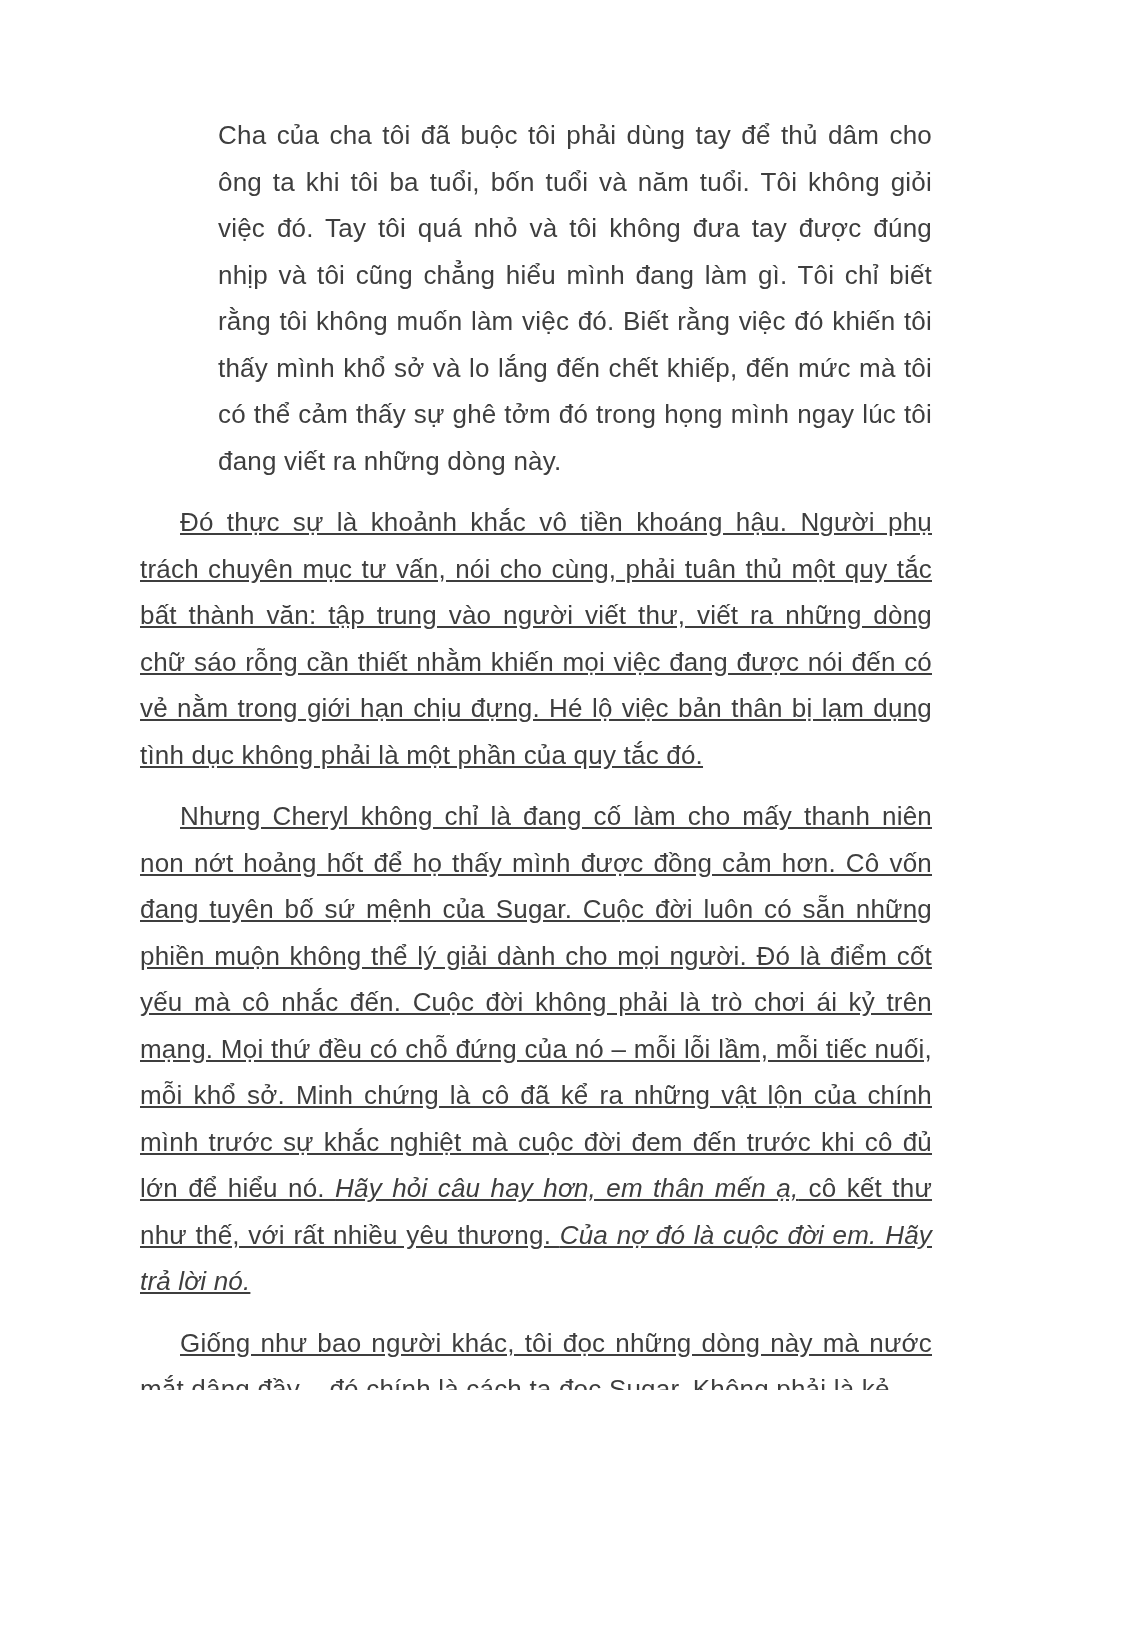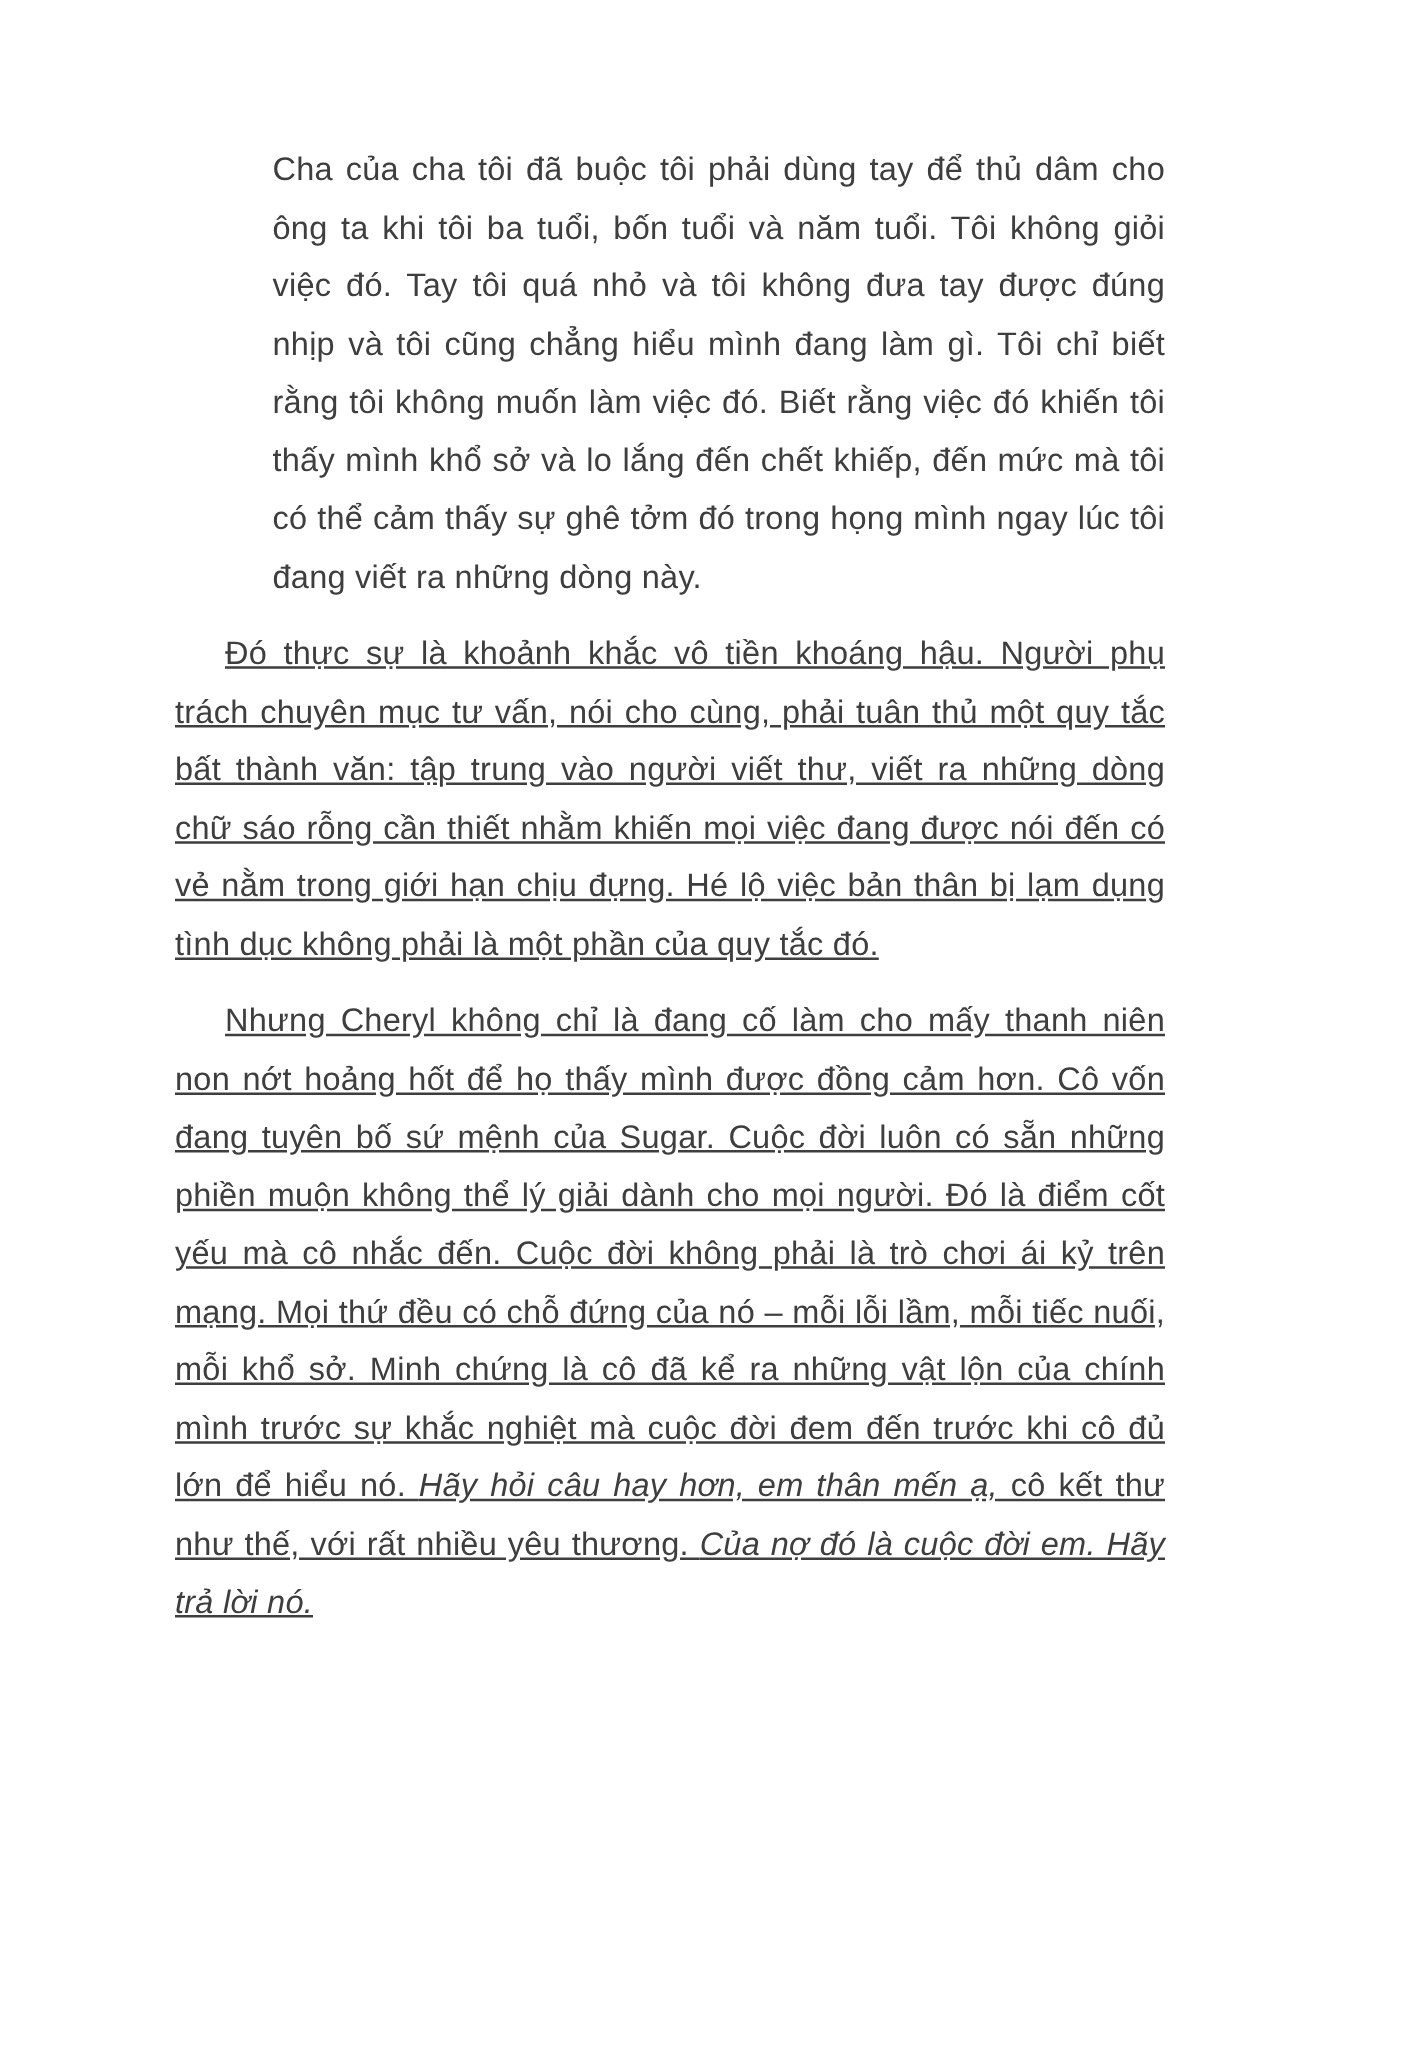--- a/index.html
+++ b/index.html
@@ -58,17 +58,18 @@
   }
 </style>
 </head>
 <body>
 
 <div class="page">
   <div class="content">
       <p class="para quote"><span>Cha của cha tôi đã buộc tôi phải dùng tay để thủ dâm cho ông ta khi tôi ba tuổi, bốn tuổi và năm tuổi. Tôi không giỏi việc đó. Tay tôi quá nhỏ và tôi không đưa tay được đúng nhịp và tôi cũng chẳng hiểu mình đang làm gì. Tôi chỉ biết rằng tôi không muốn làm việc đó. Biết rằng việc đó khiến tôi thấy mình khổ sở và lo lắng đến chết khiếp, đến mức mà tôi có thể cảm thấy sự ghê tởm đó trong họng mình ngay lúc tôi đang viết ra những dòng này.</span></p>
       <p class="para body"><span>Đó thực sự là khoảnh khắc vô tiền khoáng hậu. Người phụ trách chuyên mục tư vấn, nói cho cùng, phải tuân thủ một quy tắc bất thành văn: tập trung vào người viết thư, viết ra những dòng chữ sáo rỗng cần thiết nhằm khiến mọi việc đang được nói đến có vẻ nằm trong giới hạn chịu đựng. Hé lộ việc bản thân bị lạm dụng tình dục không phải là một phần của quy tắc đó.</span></p>
       <p class="para body"><span>Nhưng Cheryl không chỉ là đang cố làm cho mấy thanh niên non nớt hoảng hốt để họ thấy mình được đồng cảm hơn. Cô vốn đang tuyên bố sứ mệnh của Sugar. Cuộc đời luôn có sẵn những phiền muộn không thể lý giải dành cho mọi người. Đó là điểm cốt yếu mà cô nhắc đến. Cuộc đời không phải là trò chơi ái kỷ trên mạng. Mọi thứ đều có chỗ đứng của nó – mỗi lỗi lầm, mỗi tiếc nuối, mỗi khổ sở. Minh chứng là cô đã kể ra những vật lộn của chính mình trước sự khắc nghiệt mà cuộc đời đem đến trước khi cô đủ lớn để hiểu nó. </span><span class="italic">Hãy hỏi câu hay hơn, em thân mến ạ,</span><span> cô kết thư như thế, với rất nhiều yêu thương. </span><span class="italic">Của nợ đó là cuộc đời em. Hãy trả lời nó.</span></p>
+      <p class="para body"><span>Giống như bao người khác, tôi đọc những dòng này mà nước mắt dâng đầy – đó chính là cách ta đọc Sugar. Không phải là kẻ</span></p>
     </div>
   <div class="footer">
     <span>Cheryl Strayed</span><span class="sep">|</span><span>15</span>
   </div>
 </div>
 
 </body></html>

